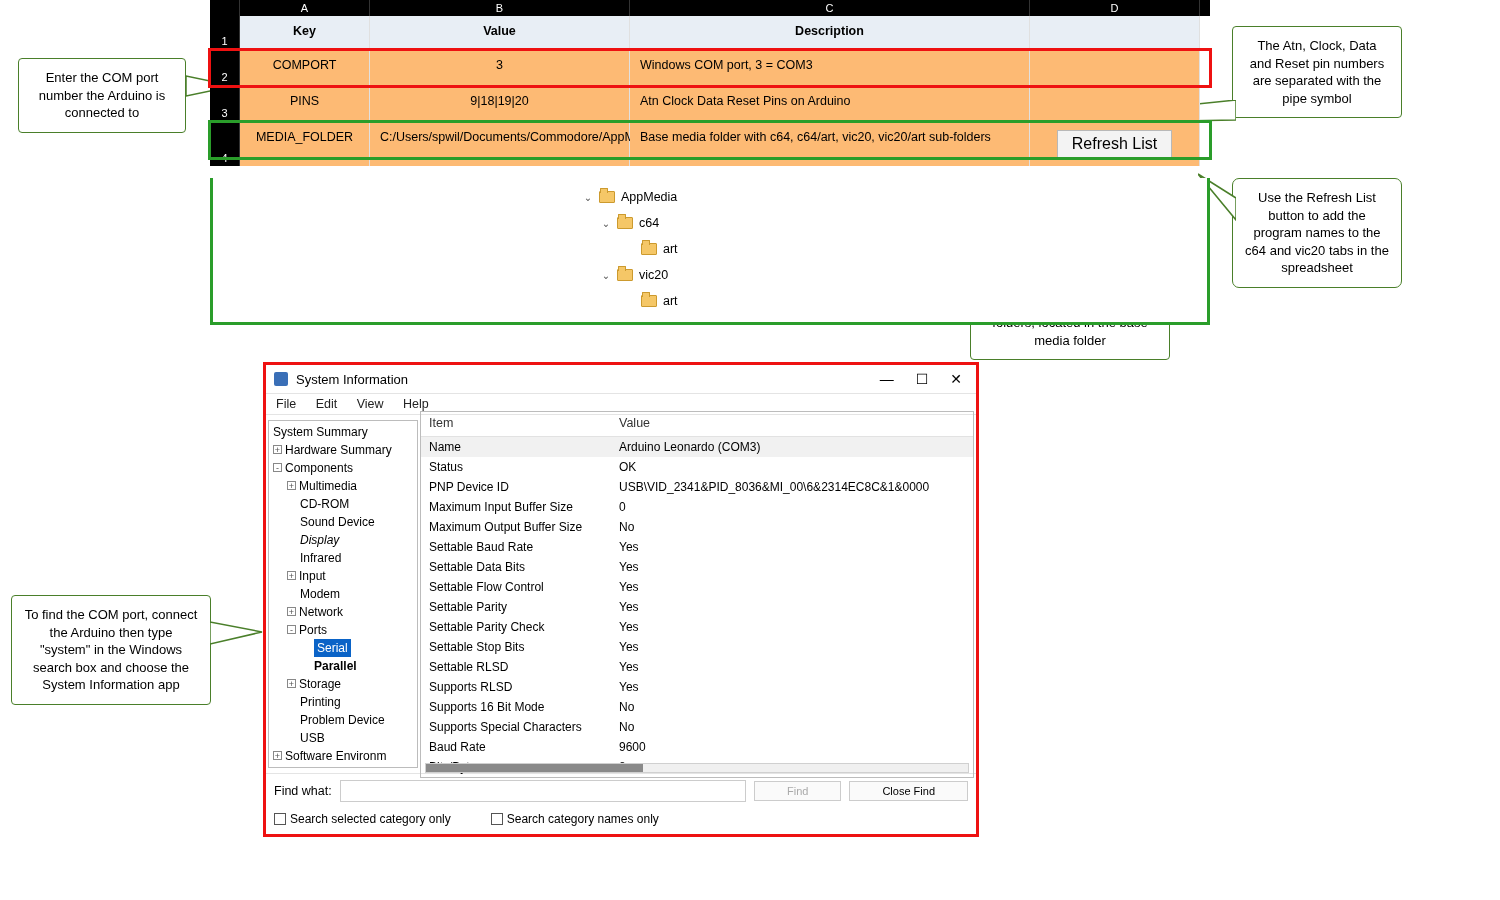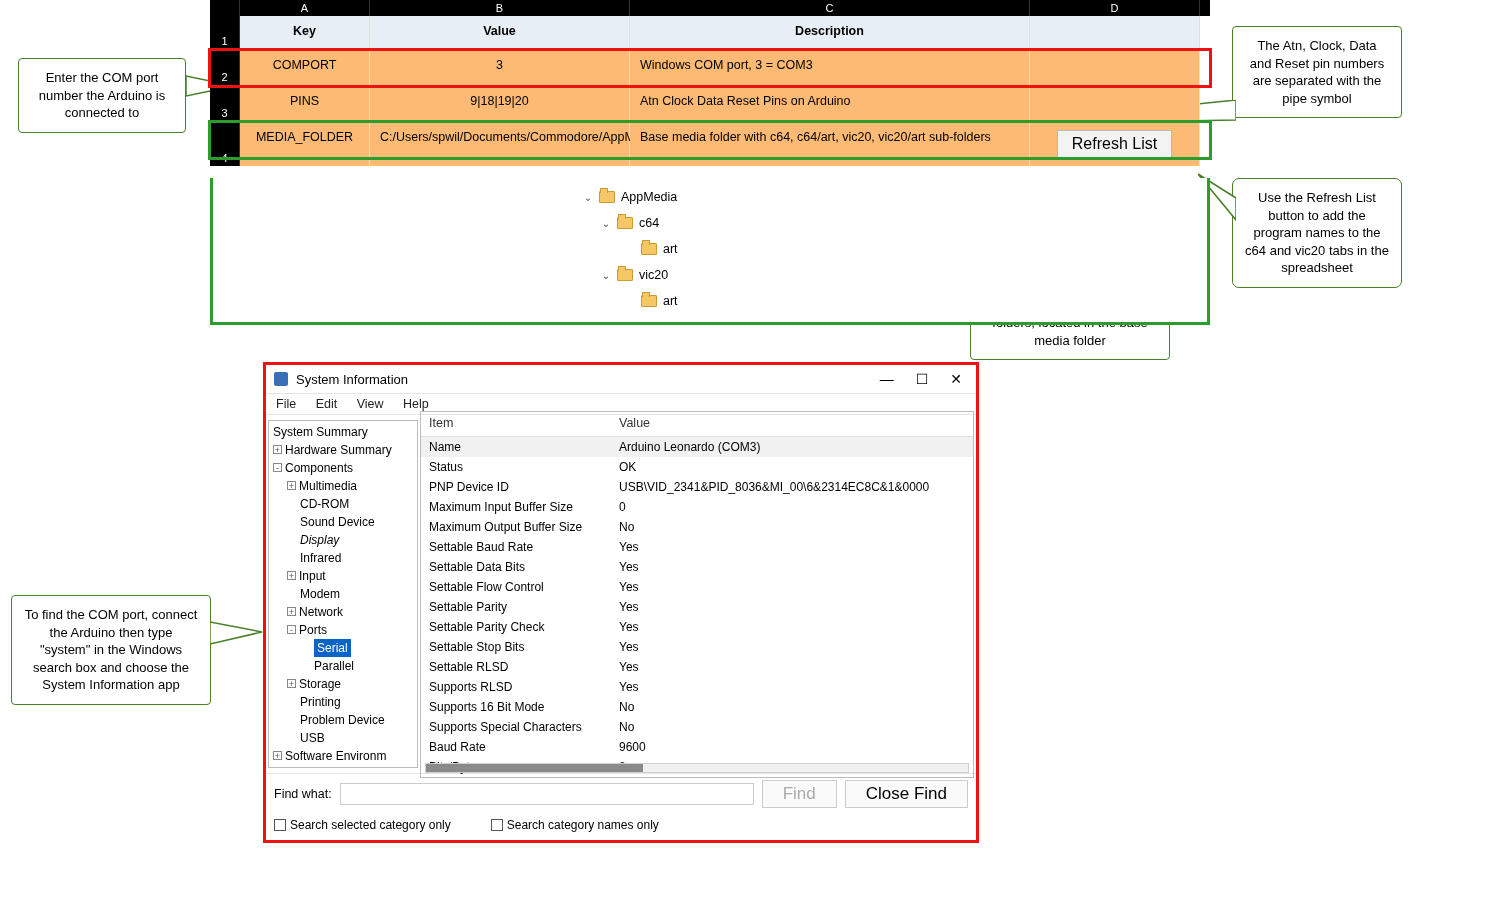--- a/index.html
+++ b/index.html
@@ -136,21 +136,21 @@
   }
   .dhdr { display:grid;grid-template-columns:190px 1fr;padding:4px 8px 6px;border-bottom:1px solid #e2e2e2;font-size:12.5px;color:#333;}
   .drow { display:grid;grid-template-columns:190px 1fr;padding:1px 8px;line-height:18px;}
   .drow.hl { background:#f1f1f1; }
   .scrollbar-h {position:absolute;left:4px;right:4px;bottom:4px;height:10px;background:#f0f0f0;border:1px solid #d0d0d0;}
   .scrollbar-h .thumb{height:100%;background:#8a8a8a;width:40%;}
   .findbar {
     display:flex;align-items:center;gap:8px;padding:6px 8px;border-top:1px solid #e4e4e4;font-size:12.5px;
   }
   .findbar input[type=text]{flex:1;border:1px solid #ccc;height:22px;padding:0 4px;}
-  .findbar button{border:1px solid #ccc;background:#fafafa;padding:3px 20px;font-size:17px;}
+  .findbar button{border:1px solid #ccc;background:#fafafa;padding:3px 32px;font-size:11px;}
   .findbar button.disabled{color:#aaa;}
   .chkrow{display:flex;gap:40px;padding:4px 8px 8px;font-size:12px;align-items:center;}
   .chkbox{width:12px;height:12px;border:1px solid #555;display:inline-block;margin-right:4px;vertical-align:-2px;}
 </style>
 </head>
 <body>
 
 <div class="callout" style="left:18px;top:58px;width:168px;">
   <span>Enter the COM port number the Arduino is connected to</span>
 </div>
@@ -281,21 +281,21 @@
         <div class="tn" style="padding-left: 16px;"><span class="pm">+</span><span>Multimedia</span></div>
         <div class="tn" style="padding-left: 16px;"><span style="display:inline-block;width:13px;"></span><span>CD-ROM</span></div>
         <div class="tn" style="padding-left: 16px;"><span style="display:inline-block;width:13px;"></span><span>Sound Device</span></div>
         <div class="tn" style="padding-left: 16px; font-style: italic;"><span style="display:inline-block;width:13px;"></span><span>Display</span></div>
         <div class="tn" style="padding-left: 16px;"><span style="display:inline-block;width:13px;"></span><span>Infrared</span></div>
         <div class="tn" style="padding-left: 16px;"><span class="pm">+</span><span>Input</span></div>
         <div class="tn" style="padding-left: 16px;"><span style="display:inline-block;width:13px;"></span><span>Modem</span></div>
         <div class="tn" style="padding-left: 16px;"><span class="pm">+</span><span>Network</span></div>
         <div class="tn" style="padding-left: 16px;"><span class="pm">-</span><span>Ports</span></div>
         <div class="tn" style="padding-left: 30px;"><span style="display:inline-block;width:13px;"></span><span class="tn sel">Serial</span></div>
-        <div class="tn" style="padding-left: 30px;"><span style="display:inline-block;width:13px;"></span><span>Parallel</span></div>
+        <div class="tn" style="padding-left: 30px; font-weight: bold;"><span style="display:inline-block;width:13px;"></span><span>Parallel</span></div>
         <div class="tn" style="padding-left: 16px;"><span class="pm">+</span><span>Storage</span></div>
         <div class="tn" style="padding-left: 16px;"><span style="display:inline-block;width:13px;"></span><span>Printing</span></div>
         <div class="tn" style="padding-left: 16px;"><span style="display:inline-block;width:13px;"></span><span>Problem Device</span></div>
         <div class="tn" style="padding-left: 16px;"><span style="display:inline-block;width:13px;"></span><span>USB</span></div>
         <div class="tn" style="padding-left: 2px;"><span class="pm">+</span><span>Software Environm</span></div>
       </div>
     <div class="detailpane">
       <div class="dhdr">
         <div>Item</div>
         <div>Value</div>

